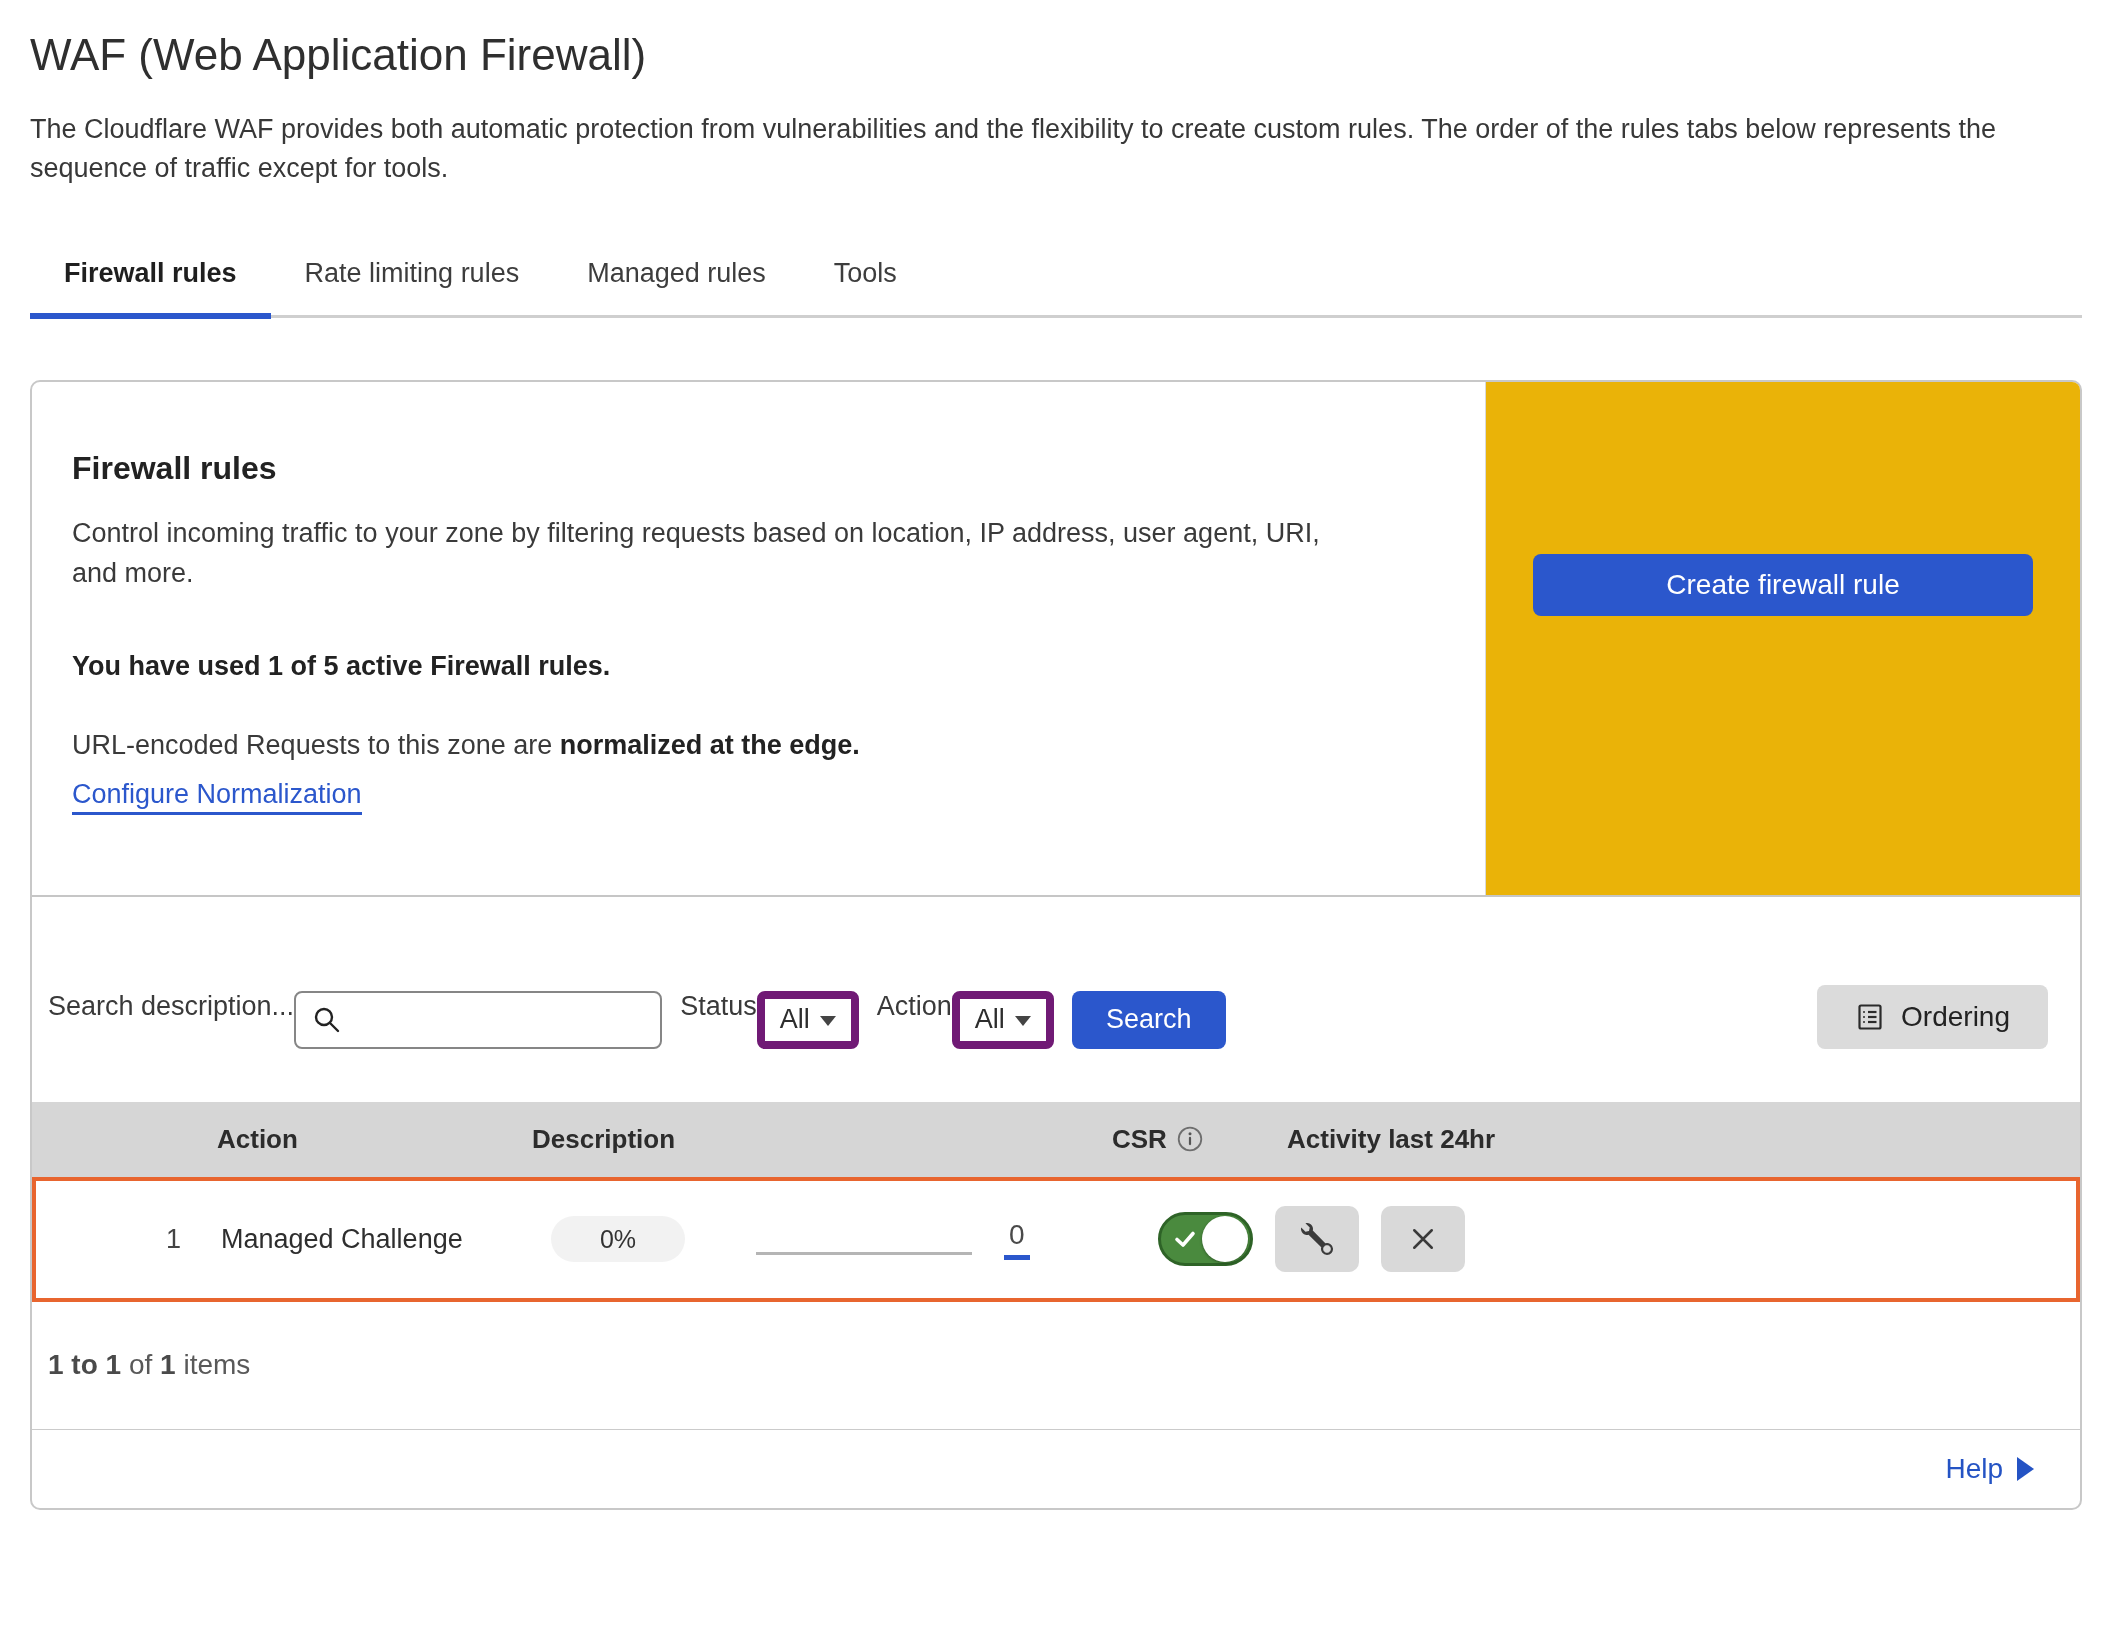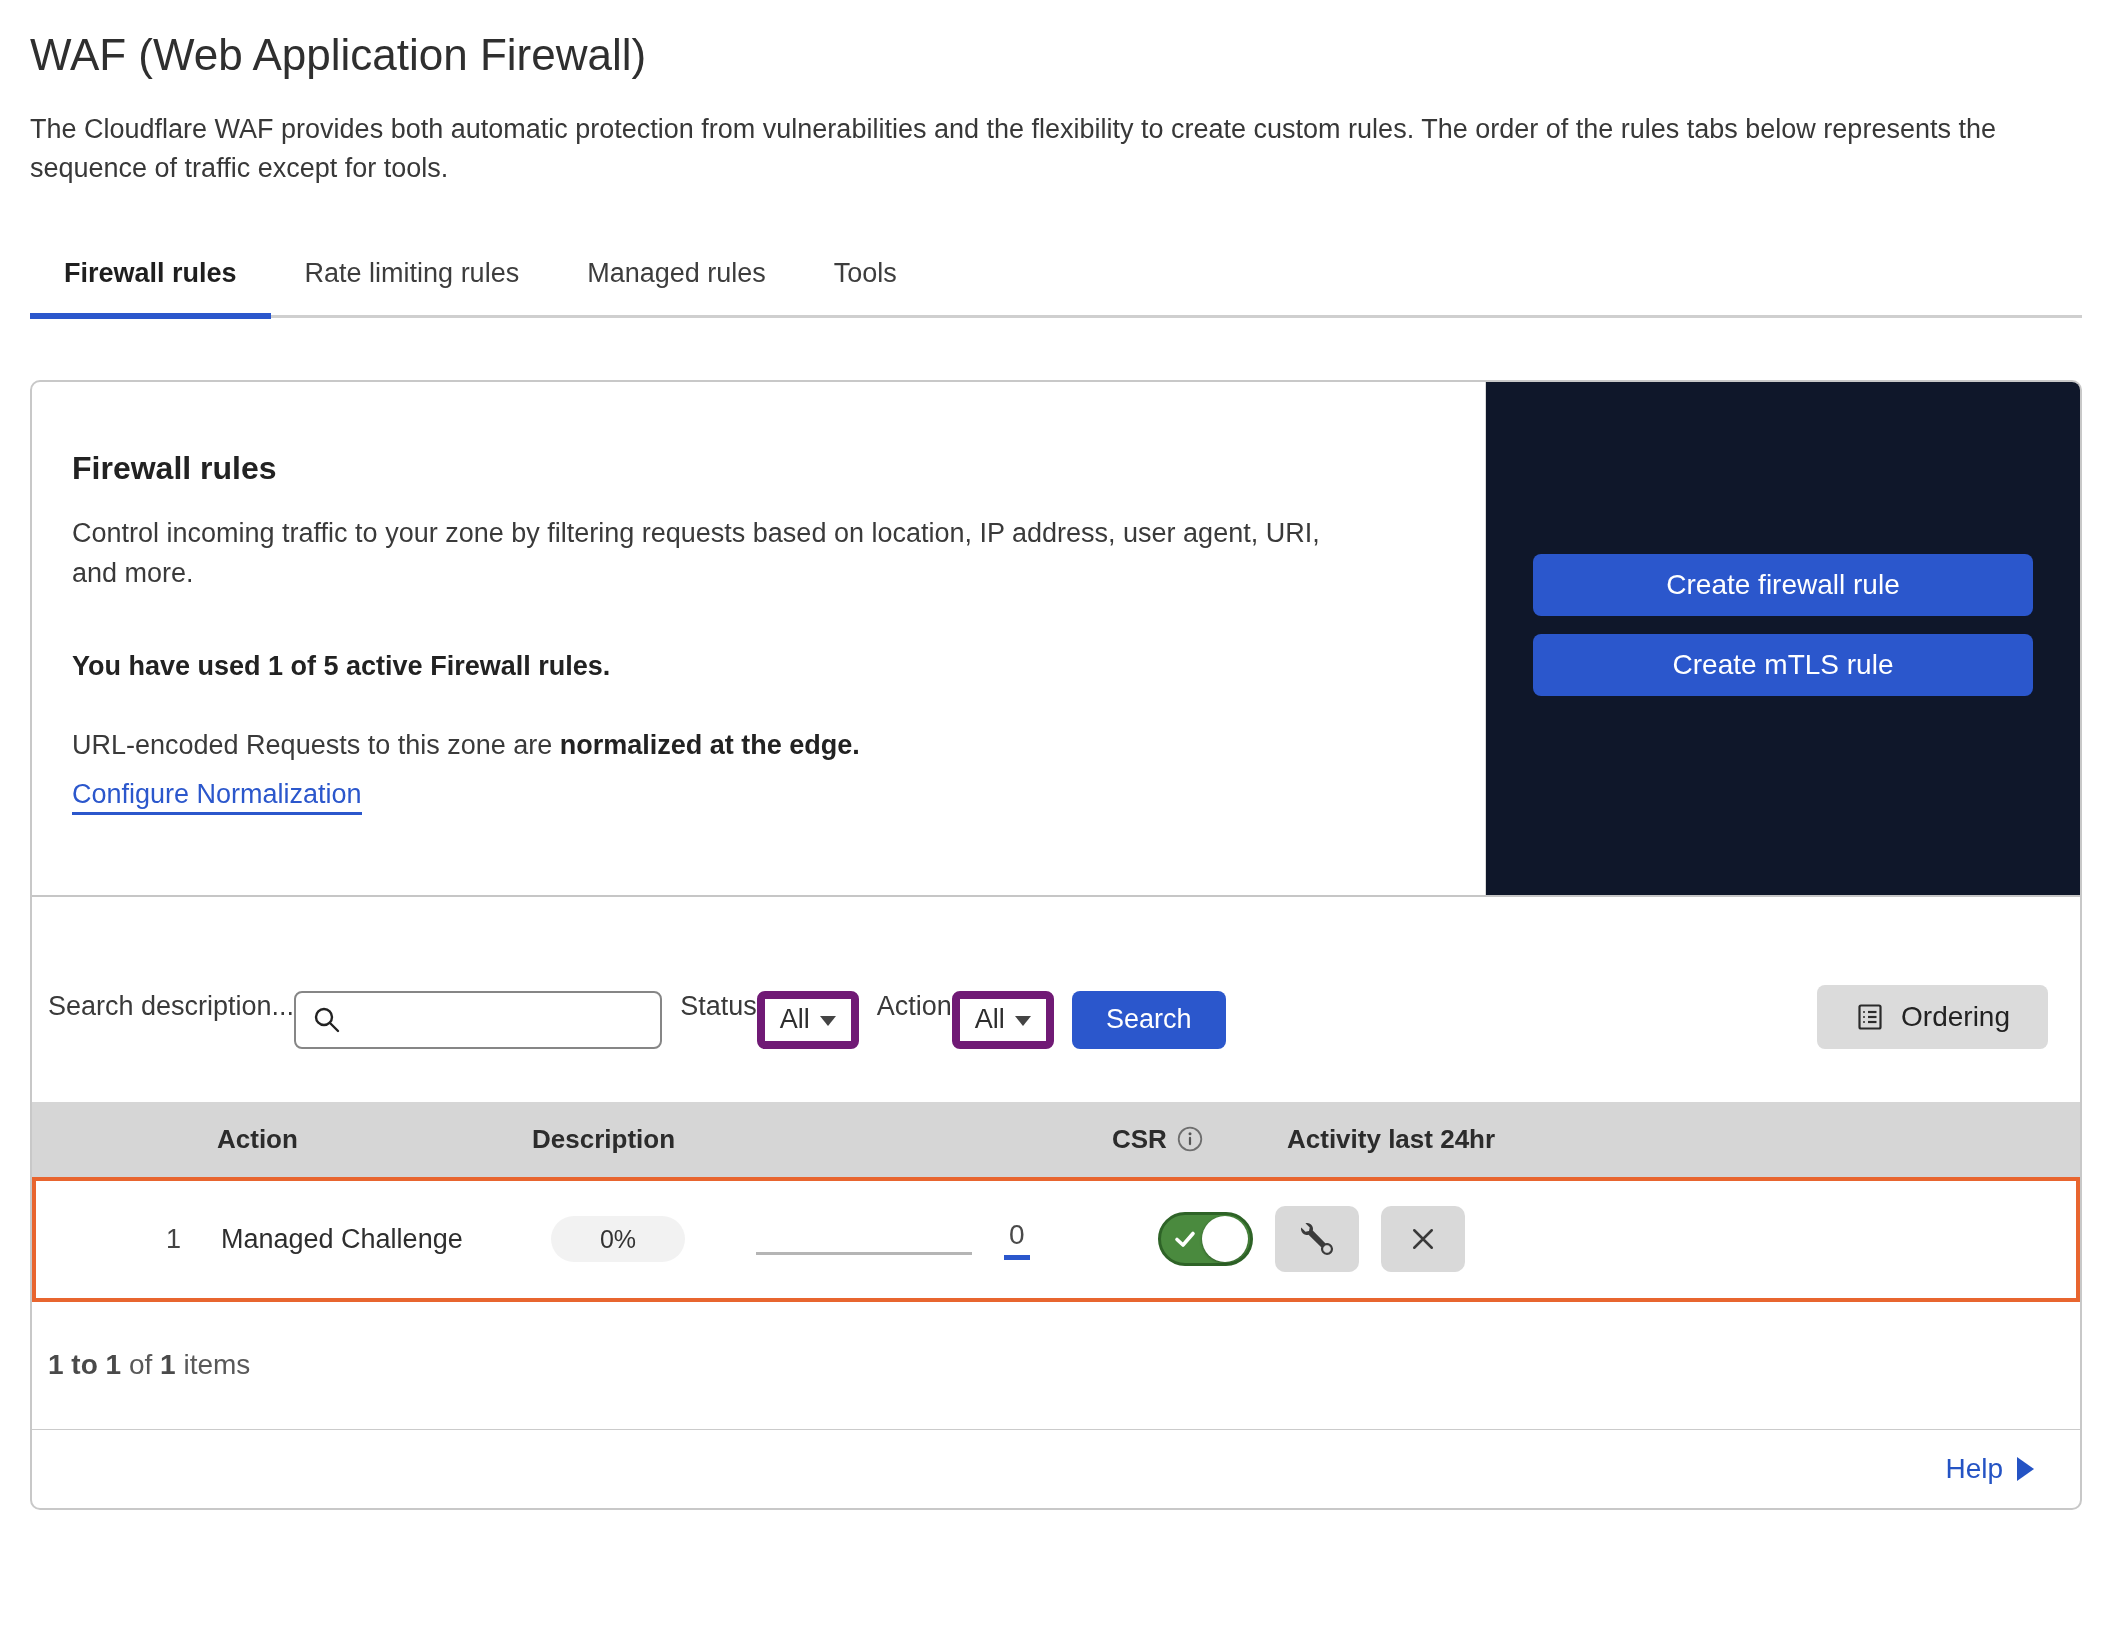--- a/index.html
+++ b/index.html
@@ -36,21 +36,21 @@
   .card-info h3 { font-size:32px; font-weight:700; color:#222; }
   .overview-desc { font-size:27px; color:#3a3a3a; line-height:40px; margin-top:26px; max-width:1300px; }
   .usage-line { font-size:27px; font-weight:700; color:#222; margin-top:58px; }
   .norm-line { font-size:27px; color:#3a3a3a; margin-top:48px; }
   .norm-line b { color:#222; }
   .config-link {
     display:inline-block; margin-top:18px; font-size:27px; color:#2b57cc;
     border-bottom:3px solid #2b57cc; padding-bottom:2px; cursor:pointer; text-decoration:none;
   }
   .card-side {
-    width:595px; background:#0f172a; border-left:1px solid #d9d9d9;
+    width:595px; background:#eab308; border-left:1px solid #d9d9d9;
     display:flex; flex-direction:column; align-items:center; padding-top:172px; gap:18px;
   }
   .btn-primary {
     width:500px; height:62px; background:#2b57cc; color:#fff; font-size:28px;
     font-family:"Liberation Sans", sans-serif;
     border:none; border-radius:8px; cursor:pointer;
   }
 
   
   .filterbar {
@@ -161,21 +161,20 @@
     <div class="card-top">
       <div class="card-info">
         <h3>Firewall rules</h3>
         <div class="overview-desc">Control incoming traffic to your zone by filtering requests based on location, IP address, user agent, URI, and more.</div>
         <div class="usage-line">You have used 1 of 5 active Firewall rules.</div>
         <div class="norm-line"><span>URL-encoded Requests to this zone are </span><b>normalized at the edge.</b></div>
         <a class="config-link">Configure Normalization</a>
       </div>
       <div class="card-side">
         <button class="btn-primary">Create firewall rule</button>
-        <button class="btn-primary">Create mTLS rule</button>
       </div>
     </div>
 
     <div class="filterbar">
       <div class="filters-left">
         <div class="fgroup">
           <label>Search description...</label>
           <div class="searchbox">
             <span style="display:flex;">
               <svg viewBox="0 0 30 30" width="30" height="30">

